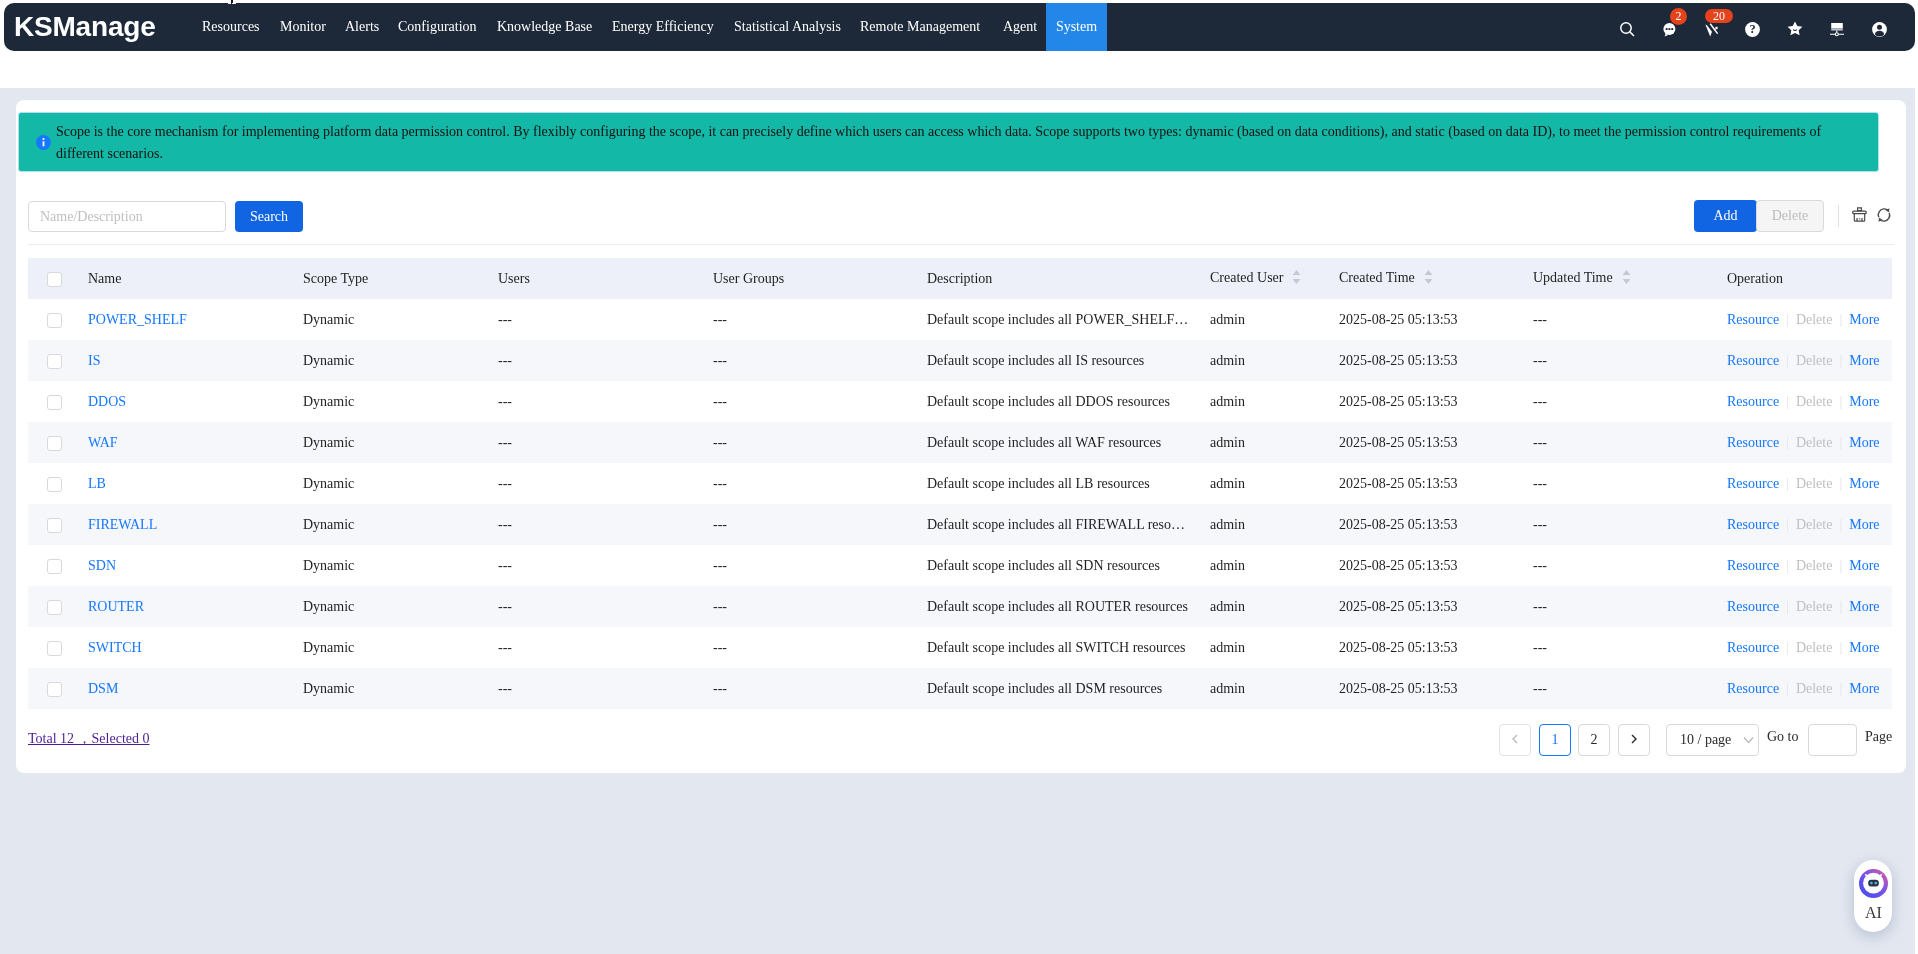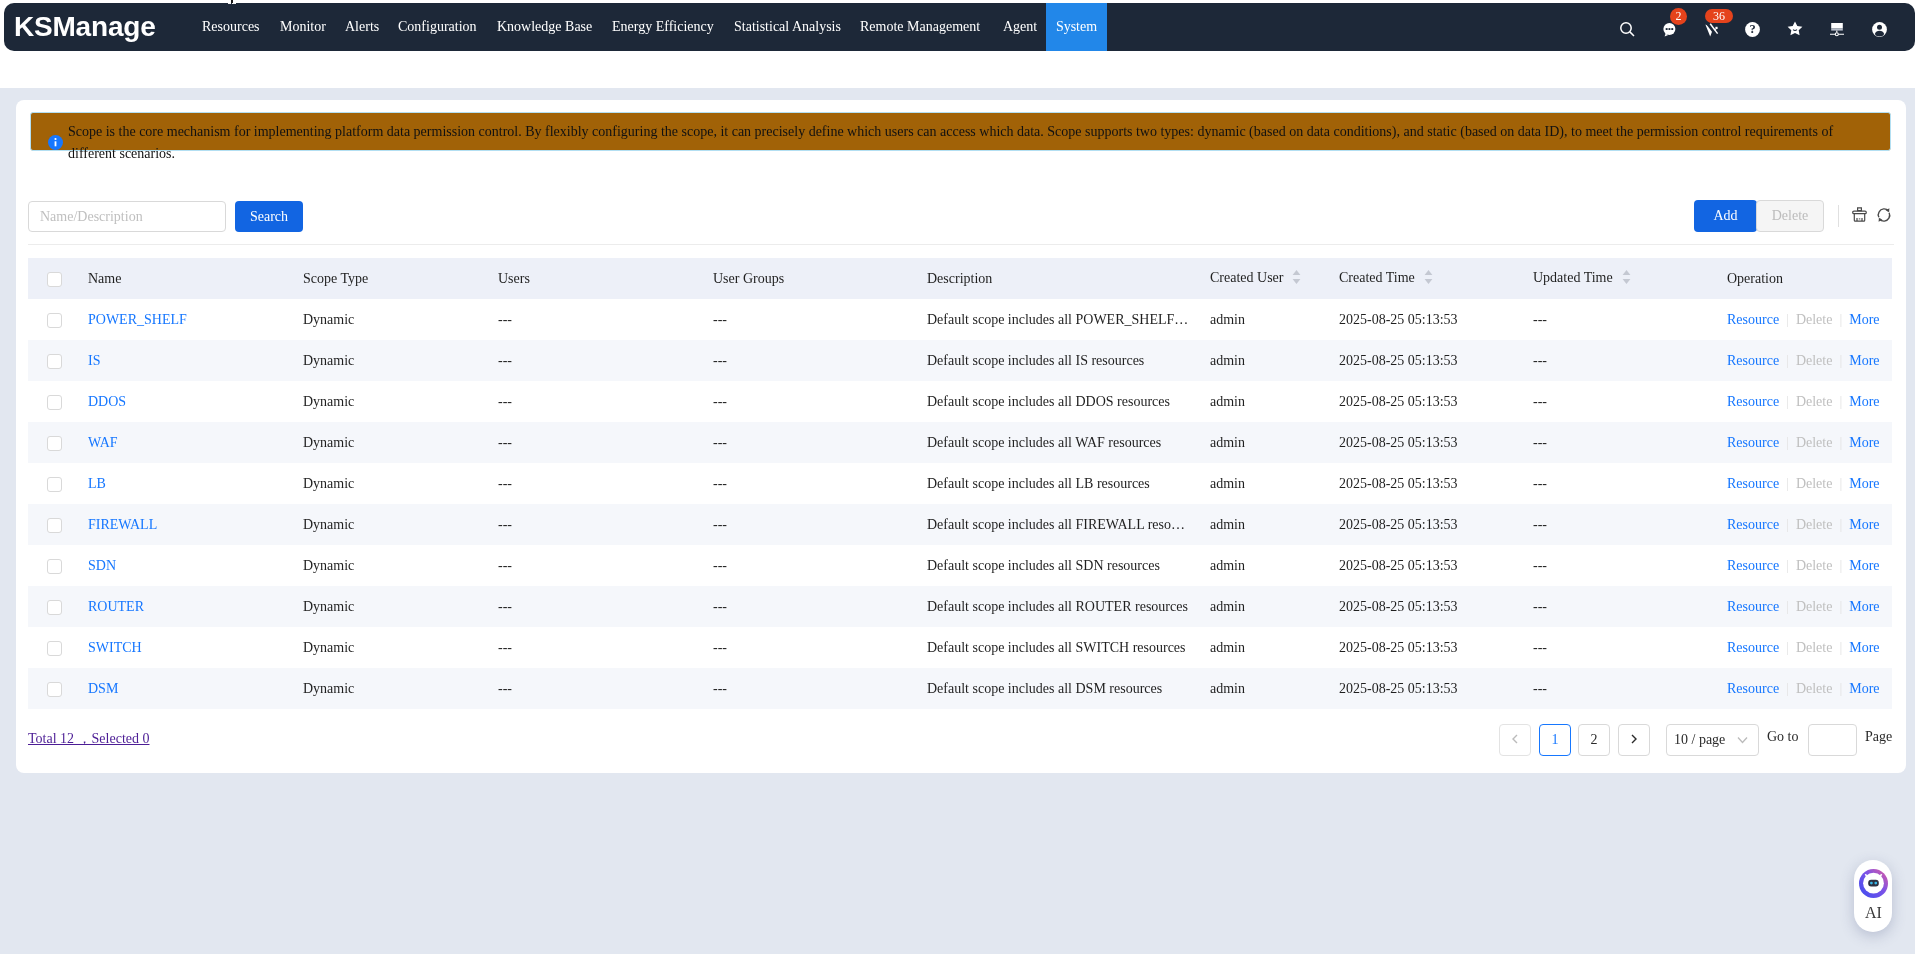--- a/index.html
+++ b/index.html
@@ -26,21 +26,21 @@
 #tabbar { position:absolute; left:0; top:51px; width:1918px; height:37px; background:#fff; }
 #tabs { position:absolute; left:0; top:0; height:37px; width:100%; }
 #tabs .tab { position:absolute; font-size:14px; color:#1b1b1b; line-height:36px; white-space:nowrap; height:37px; }
 #tabs .tab.active { color:#1677ff; }
 #tabs .tab.active:after { content:""; position:absolute; left:-2px; right:-3px; bottom:0px; height:3px; background:#1677ff; }
 
 
 #card { position:absolute; left:16px; top:100px; width:1890px; height:673px; background:#fff; border-radius:8px; }
 
 
-#alert { position:absolute; left:14px; top:12px; width:1861px; height:39px; background:#a16207; border:1px solid #b3dff2; border-radius:3px; }
+#alert { position:absolute; left:2px; top:12px; width:1861px; height:60px; background:#14b8a6; border:1px solid #b3dff2; border-radius:3px; }
 #alert .ainfo { position:absolute; left:17px; top:22px; width:15px; height:15px; }
 #alert .atext { position:absolute; left:37px; top:8px; width:1772px; font-size:14px; line-height:22px; color:#111; }
 
 
 #searchinput { position:absolute; left:12px; top:101px; width:198px; height:31px; border:1px solid #d9d9d9; border-radius:4px; background:#fff; font-size:14px; color:#bfbfbf; line-height:29px; padding-left:11px; }
 #searchbtn { position:absolute; left:219px; top:101px; width:68px; height:31px; background:#1265e2; border-radius:4px; color:#fff; font-size:14px; text-align:center; line-height:31px; }
 #addbtn { position:absolute; left:1678px; top:100px; width:63px; height:32px; background:#1265e2; border-radius:4px; color:#fff; font-size:14px; text-align:center; line-height:32px; }
 #delbtn { position:absolute; left:1740px; top:100px; width:68px; height:32px; background:#f5f5f5; border:1px solid #d9d9d9; border-radius:4px; color:#bcbcbc; font-size:14px; text-align:center; line-height:30px; }
 #vdiv { position:absolute; left:1822px; top:105px; width:1px; height:22px; background:#e0e0e0; }
 .toolicon { position:absolute; top:108px; width:16px; height:16px; }
@@ -58,21 +58,21 @@
 .op .dis { color:#bfbfbf; }
 .cbx { width:15px; height:15px; border:1px solid #d9d9d9; border-radius:3px; background:#fff; display:inline-block; vertical-align:middle; }
 .sort { display:inline-block; vertical-align:middle; margin-left:9px; width:9px; }
 
 
 #total { position:absolute; left:12px; top:630px; font-size:14px; color:#4c1d95;text-decoration:underline; }
 #pager { position:absolute; right:0; top:624px; height:32px; left:0; }
 .pbtn { position:absolute; top:0; width:32px; height:32px; border:1px solid #d9d9d9; border-radius:4px; background:#fff; text-align:center; line-height:30px; font-size:14px; color:#2a2a2a; }
 .pbtn.active { border-color:#1677ff; color:#1677ff; }
 .pbtn.dis { border-color:#e3e3e3; }
-#psel { position:absolute; left:1650px; top:0; width:93px; height:32px; border:1px solid #d9d9d9; border-radius:4px; background:#fff; font-size:14px; color:#2a2a2a; line-height:30px; padding-left:7px; }
+#psel { position:absolute; left:1650px; top:0; width:93px; height:32px; border:1px solid #d9d9d9; border-radius:4px; background:#fff; font-size:14px; color:#2a2a2a; line-height:30px; padding-left:13px; }
 #goto { position:absolute; left:1751px; top:5px; font-size:14px; color:#2a2a2a; }
 #ginput { position:absolute; left:1792px; top:0; width:49px; height:32px; border:1px solid #d9d9d9; border-radius:4px; background:#fff; }
 #pagelbl { position:absolute; left:1849px; top:5px; font-size:14px; color:#2a2a2a; }
 
 
 #aipill { position:absolute; left:1854px; top:860px; width:38px; height:72px; background:#fff; border-radius:20px; box-shadow:0 4px 14px rgba(60,70,120,.25); }
 #aipill .aicircle { position:absolute; left:5px; top:9px; width:29px; height:29px; }
 #aipill .ailbl { position:absolute; left:0; width:39px; top:44px; text-align:center; font-size:16px; color:#3a3a3a; }
 
 
@@ -113,21 +113,21 @@
           </svg>
           <span class="badge b2">2</span>
         </div>
       <div class="hicon" id="ic-bell" style="left:1698px;width:18px;">
           <svg width="18" height="15" viewBox="0 0 18 15">
             <path d="M3.4 2.4 L8.2 14.4 L10 9.7 L14.6 7.8 Z" fill="#fff"></path>
             <path d="M6 2 L14.4 13.2" stroke="#1d2838" stroke-width="3"></path>
             <path d="M8.2 1.8 L15.6 11.6" stroke="#fff" stroke-width="1.5"></path>
             <rect x="13.4" y="4.8" width="2.2" height="2.2" fill="#fff"></rect>
           </svg>
-          <span class="badge b23">36</span>
+          <span class="badge b23">20</span>
         </div>
       <div class="hicon" id="ic-help" style="left:1741px">
           <svg width="15" height="15" viewBox="0 0 15 15">
             <circle cx="7.5" cy="7.5" r="7.4" fill="#fff"></circle>
             <text x="7.5" y="11.4" text-anchor="middle" font-family="Liberation Serif" font-weight="bold" font-size="12.5" fill="#1d2838">?</text>
           </svg>
         </div>
       <div class="hicon" id="ic-star" style="left:1783px;top:18px;">
           <svg width="16" height="15" viewBox="0 0 16 15">
             <path d="M8 0.6 L10.3 5.1 L15.4 5.8 L11.7 9.3 L12.6 14.3 L8 11.9 L3.4 14.3 L4.3 9.3 L0.6 5.8 L5.7 5.1 Z" fill="#fff"></path>

